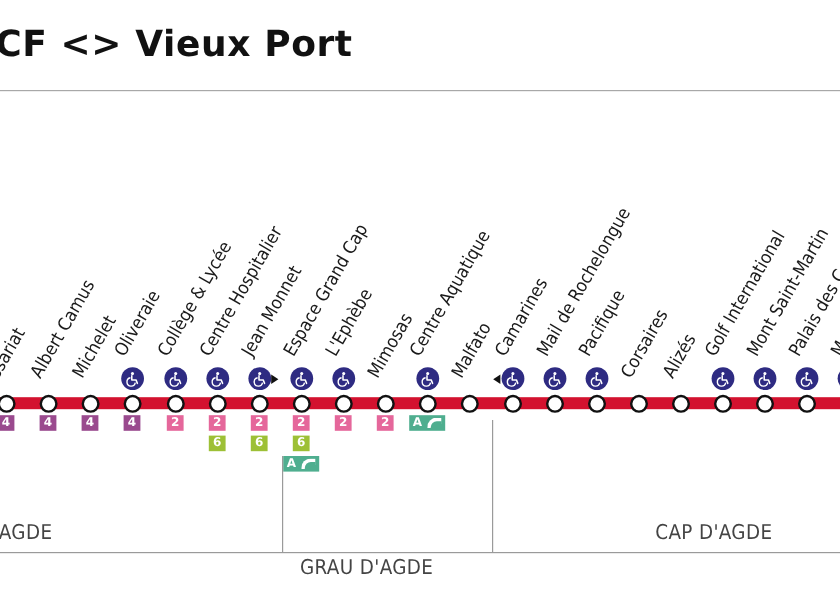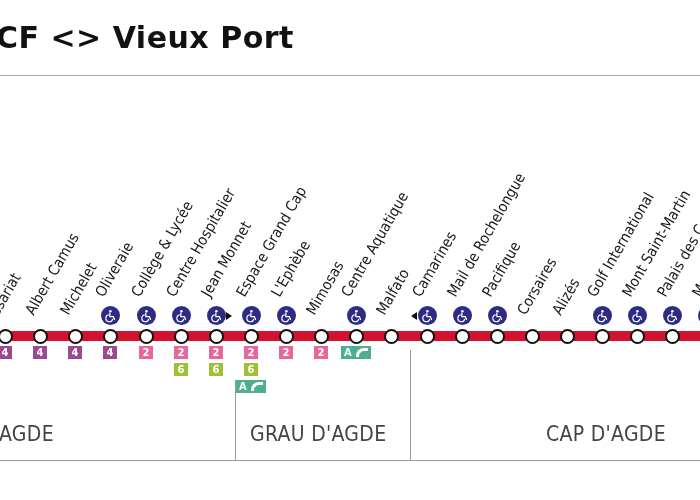--- a/index.html
+++ b/index.html
@@ -15,21 +15,21 @@
   .arrow.right { border-left:6px solid #111; }
   .arrow.left { border-right:6px solid #111; }
   .badge { position:absolute; width:14px; height:13px; color:#fff; font-family:"DejaVu Sans", sans-serif; font-weight:bold; font-size:10px; display:flex; align-items:center; justify-content:center; }
   .b4 { background:#9a4a8e; }
   .b2 { background:#e5679b; }
   .b6 { background:#9dc036; }
   .bA { background:#4fae8f; width:30px; justify-content:flex-start; padding-left:3px; box-sizing:border-box; }
   .bA .phone { margin-left:4px; width:12px; height:9px; border-top:3px solid #fff; border-left:3px solid #fff; border-radius:8px 0 0 0; box-sizing:border-box; }
   .divider { position:absolute; width:1px; background:#9a9a9a; }
   .zone-rule { position:absolute; left:0; top:460px; width:700px; height:1px; background:#9a9a9a; }
-  .zone { position:absolute; top:422px; font-family:"DejaVu Sans Condensed","DejaVu Sans", sans-serif; font-size:21px; color:#444; letter-spacing:0.3px; white-space:nowrap; }
+  .zone { position:absolute; top:434px; font-family:"DejaVu Sans Condensed","DejaVu Sans", sans-serif; font-size:17px; color:#444; letter-spacing:0.3px; white-space:nowrap; }
 </style>
 </head>
 <body>
 
 <div class="title">CF &lt;&gt; Vieux Port</div>
 <div class="title-rule"></div>
 
 <div id="diagram">
   <div class="line"></div>
 <div class="station" style="left: -2px;"></div>
@@ -188,14 +188,14 @@
     </div>
     <div class="label" style="left: 704px; top: 282px;">Musée</div>
     <div class="wheel" style="left: 698px;"></div>
   </div>
 
 <div class="divider" style="left:235px;top:380px;height:80px;"></div>
 <div class="divider" style="left:410px;top:350px;height:110px;"></div>
 <div class="zone-rule"></div>
 
 <div class="zone" style="left:-1px;">AGDE</div>
-<div class="zone" style="left:250px;">GRAU D'AGDE</div>
+<div class="zone" style="left:250px;margin-top:29px;">GRAU D'AGDE</div>
 <div class="zone" style="left:546px;">CAP D'AGDE</div>
 
 </body></html>

